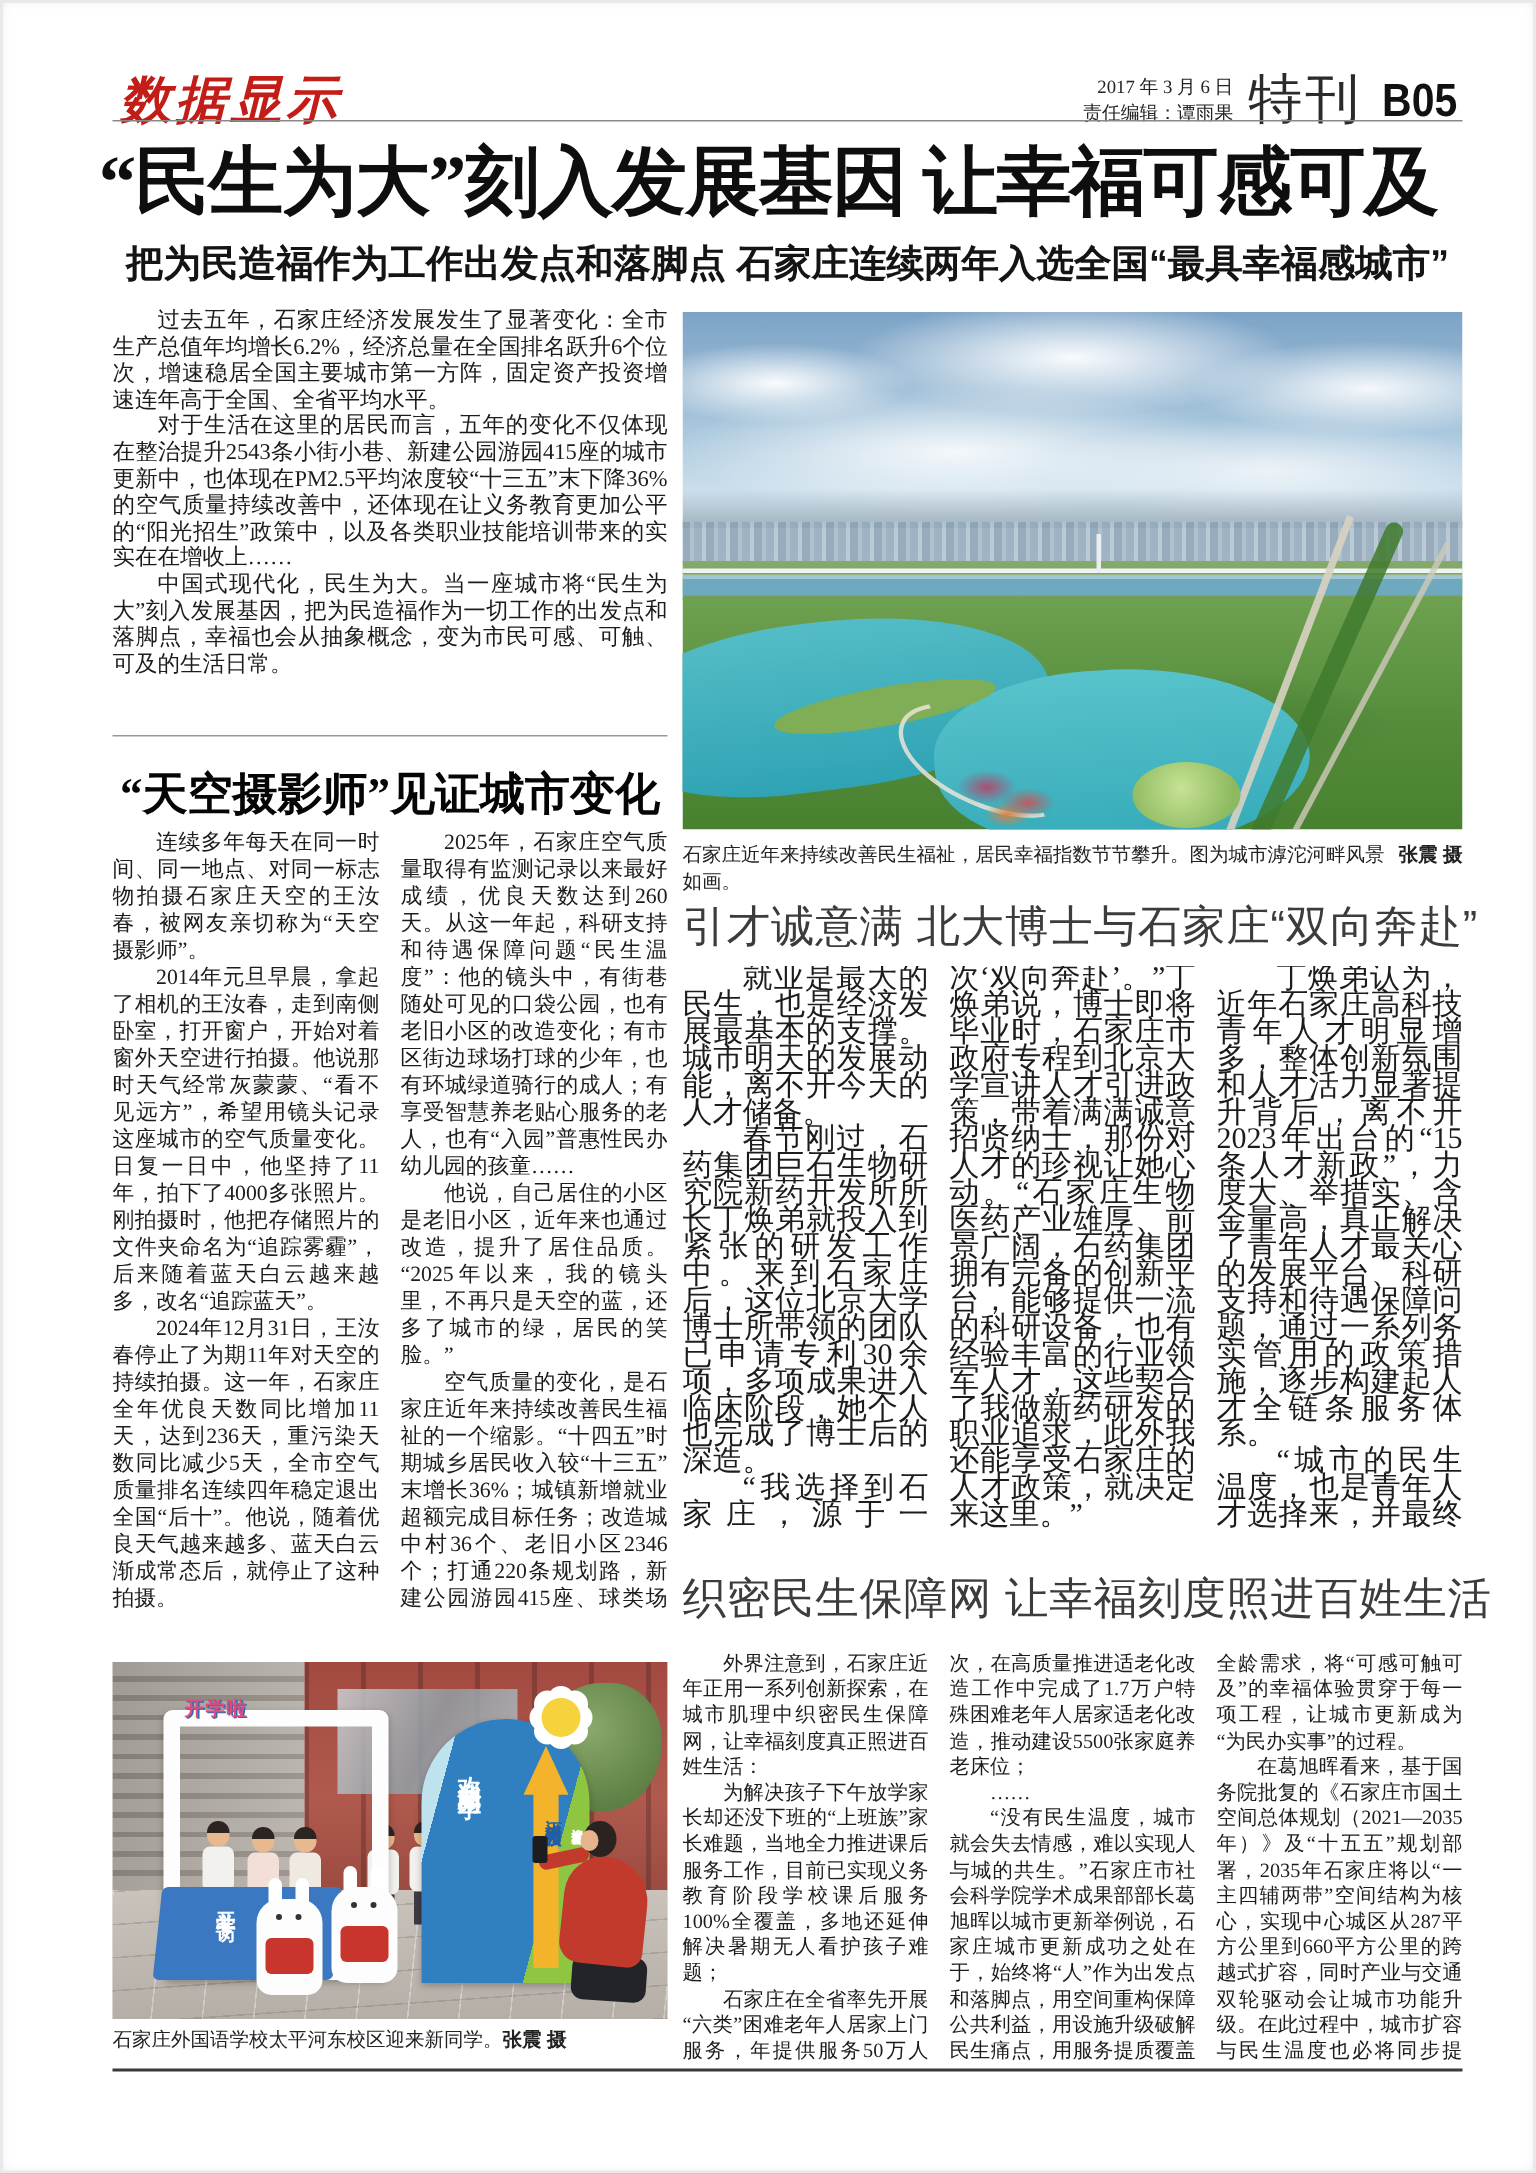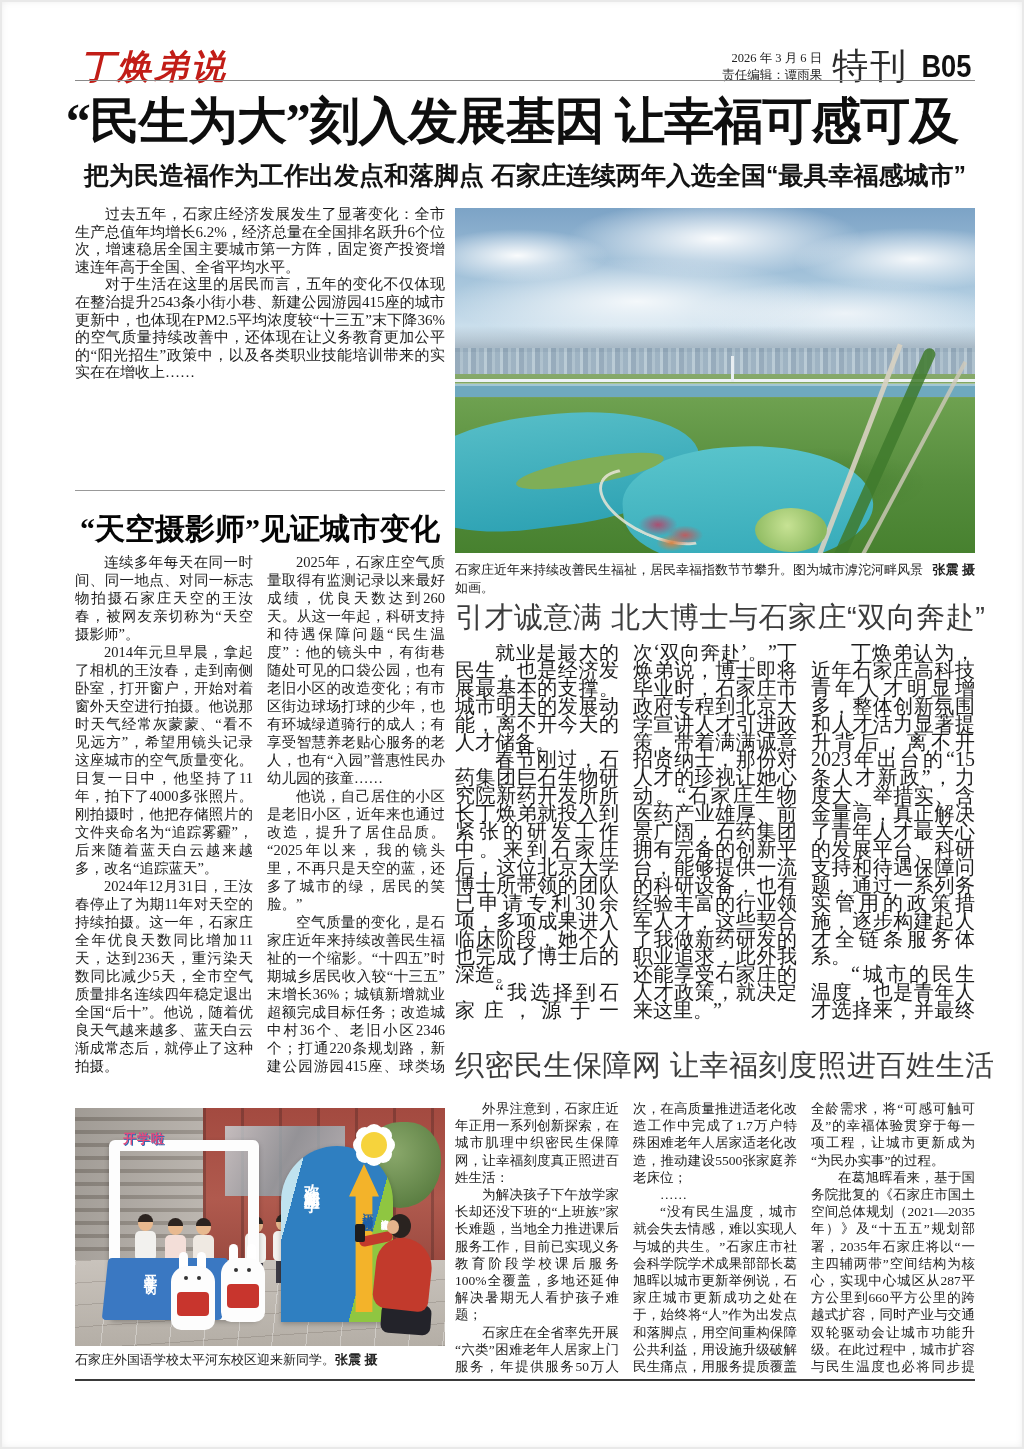--- a/index.html
+++ b/index.html
@@ -155,37 +155,38 @@
   .bs-ph-face{position:absolute;left:34px;top:8px;width:12px;height:14px;border-radius:50%;background:#e5b48c;}
   .bs-ph-arm{position:absolute;left:6px;top:22px;width:34px;height:10px;border-radius:6px;background:#c23a2c;transform:rotate(-12deg);}
   .bs-ph-phone{position:absolute;left:2px;top:12px;width:10px;height:18px;border-radius:2px;background:#1d1d1f;}
   .bs-ph-legs{position:absolute;left:28px;top:92px;width:50px;height:30px;border-radius:8px;background:#23232a;transform:rotate(4deg);}
 </style>
 </head>
 <body>
 
 <div class="page">
 
-  <div class="abs masthead">丁焕弟说</div>
+  <div class="abs masthead">数据显示</div>
   <div class="abs hdr-right">
     <div class="hdr-meta">
-      <div>2026 年 3 月 6 日</div>
+      <div>2017 年 3 月 6 日</div>
       <div>责任编辑：谭雨果</div>
     </div>
     <span class="edition-label">特刊</span>
     <span class="edition-num">B05</span>
   </div>
   <div class="abs rule rule-header"></div>
 
   <div class="abs headline">“民生为大”刻入发展基因  让幸福可感可及</div>
   <div class="abs subhead">把为民造福作为工作出发点和落脚点  石家庄连续两年入选全国“最具幸福感城市”</div>
 
   <div class="abs intro">
       <p class="para">过去五年，石家庄经济发展发生了显著变化：全市生产总值年均增长6.2%，经济总量在全国排名跃升6个位次，增速稳居全国主要城市第一方阵，固定资产投资增速连年高于全国、全省平均水平。</p>
       <p class="para">对于生活在这里的居民而言，五年的变化不仅体现在整治提升2543条小街小巷、新建公园游园415座的城市更新中，也体现在PM2.5平均浓度较“十三五”末下降36%的空气质量持续改善中，还体现在让义务教育更加公平的“阳光招生”政策中，以及各类职业技能培训带来的实实在在增收上……</p>
+      <p class="para">中国式现代化，民生为大。当一座城市将“民生为大”刻入发展基因，把为民造福作为一切工作的出发点和落脚点，幸福也会从抽象概念，变为市民可感、可触、可及的生活日常。</p>
     </div>
   <div class="abs rule rule-intro"></div>
 
   <div class="abs photo-main">
     <div class="pm-sky"></div>
     <div class="pm-clouds"></div>
     <div class="pm-mountains"></div>
     <div class="pm-skyline"></div>
     <div class="pm-farband"></div>
     <div class="pm-river-far"></div>

